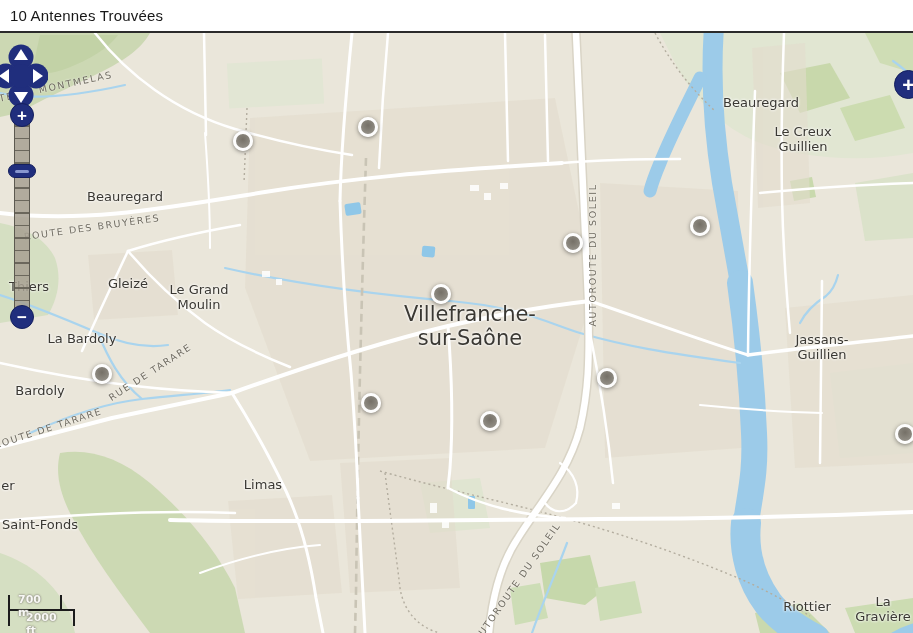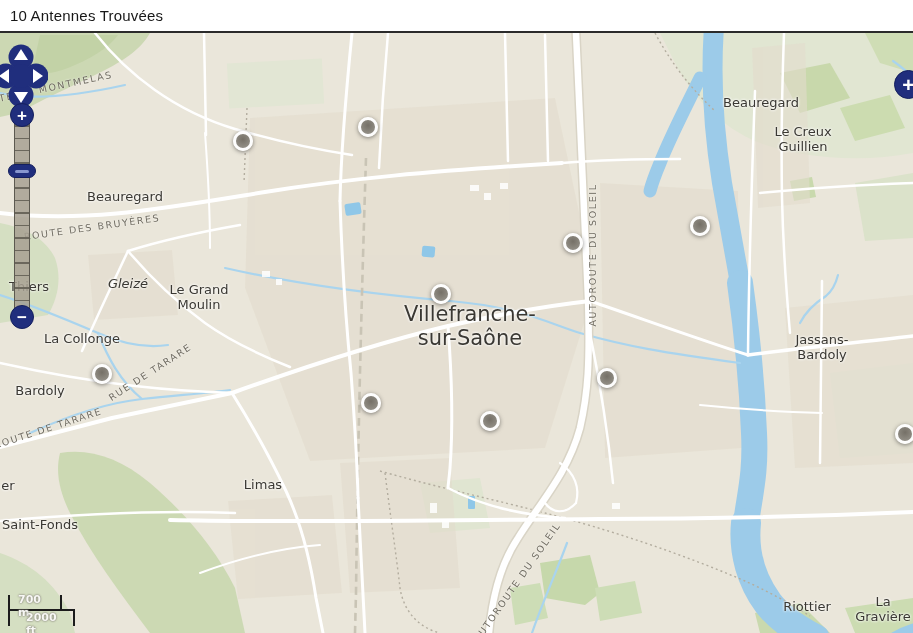--- a/index.html
+++ b/index.html
@@ -197,35 +197,35 @@
         <div class="road-label" style="left: 52px; top: 54px; transform: translate(-50%, -50%) rotate(-12deg);">RTE DE MONTMELAS</div>
         <div class="road-label" style="left: 92px; top: 194px; transform: translate(-50%, -50%) rotate(-8deg);">ROUTE DES BRUYÈRES</div>
         <div class="road-label" style="left: 150px; top: 339px; transform: translate(-50%, -50%) rotate(-33deg);">RUE DE TARARE</div>
         <div class="road-label" style="left: 48px; top: 395px; transform: translate(-50%, -50%) rotate(-18deg);">ROUTE DE TARARE</div>
         <div class="road-label" style="left: 592px; top: 222px; transform: translate(-50%, -50%) rotate(-90deg);">AUTOROUTE DU SOLEIL</div>
         <div class="road-label" style="left: 517px; top: 549px; transform: translate(-50%, -50%) rotate(-55deg);">AUTOROUTE DU SOLEIL</div>
       </div>
     <div id="placelabels">
         <div class="place-label" style="left: 125px; top: 164px;">Beauregard</div>
         <div class="place-label" style="left: 29px; top: 254px;">Thiers</div>
-        <div class="place-label" style="left: 128px; top: 251px; font-style: italic;">Gleizé</div>
+        <div class="place-label" style="left: 128px; top: 251px;">Gleizé</div>
         <div class="place-label" style="left: 199px; top: 265px;">Le Grand
 Moulin</div>
-        <div class="place-label" style="left: 82px; top: 306px;">La Collonge</div>
+        <div class="place-label" style="left: 82px; top: 306px;">La Bardoly</div>
         <div class="place-label" style="left: 40px; top: 358px;">Bardoly</div>
         <div class="place-label" style="left: 470px; top: 293px; font-size: 21px;">Villefranche-
 sur-Saône</div>
         <div class="place-label" style="left: 263px; top: 452px;">Limas</div>
         <div class="place-label" style="left: 8px; top: 453px;">er</div>
         <div class="place-label" style="left: 40px; top: 492px;">Saint-Fonds</div>
         <div class="place-label" style="left: 761px; top: 70px;">Beauregard</div>
         <div class="place-label" style="left: 794px; top: 107px; margin-left: 9px;">Le Creux
 Guillien</div>
         <div class="place-label" style="left: 822px; top: 315px;">Jassans-
-Bardoly</div>
+Guillien</div>
         <div class="place-label" style="left: 807px; top: 574px;">Riottier</div>
         <div class="place-label" style="left: 883px; top: 577px;">La Gravière</div>
       </div>
     <div id="markers">
         <div class="marker" title="Free Mobile" style="left: 243px; top: 108px;"></div>
         <div class="marker" title="Free Mobile" style="left: 368px; top: 94px;"></div>
         <div class="marker" title="Free Mobile" style="left: 700px; top: 193px;"></div>
         <div class="marker" title="Free Mobile" style="left: 573px; top: 210px;"></div>
         <div class="marker" title="Free Mobile" style="left: 441px; top: 261px;"></div>
         <div class="marker" title="Free Mobile" style="left: 102px; top: 341px;"></div>

